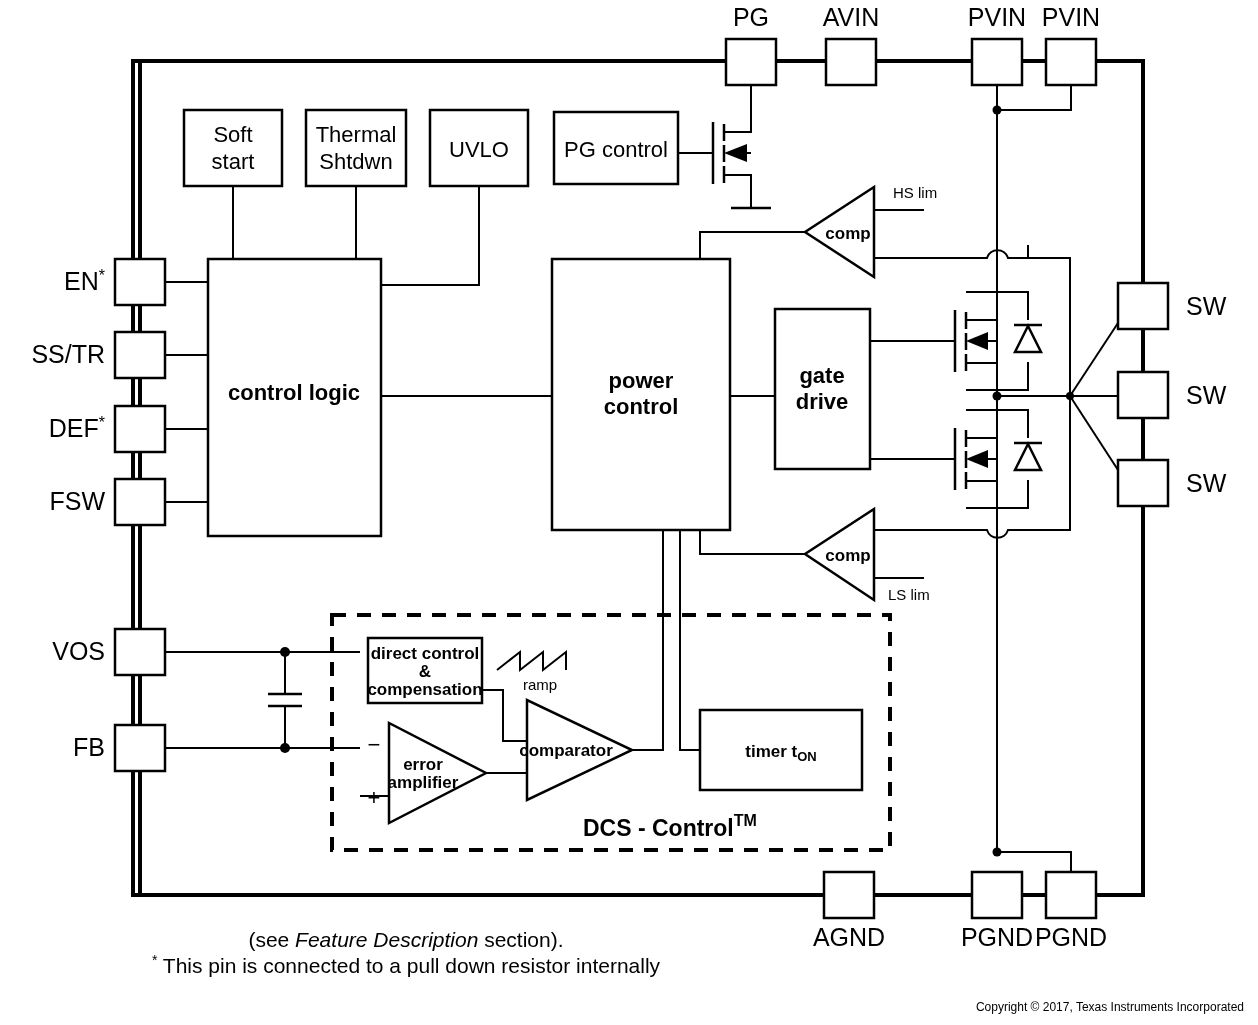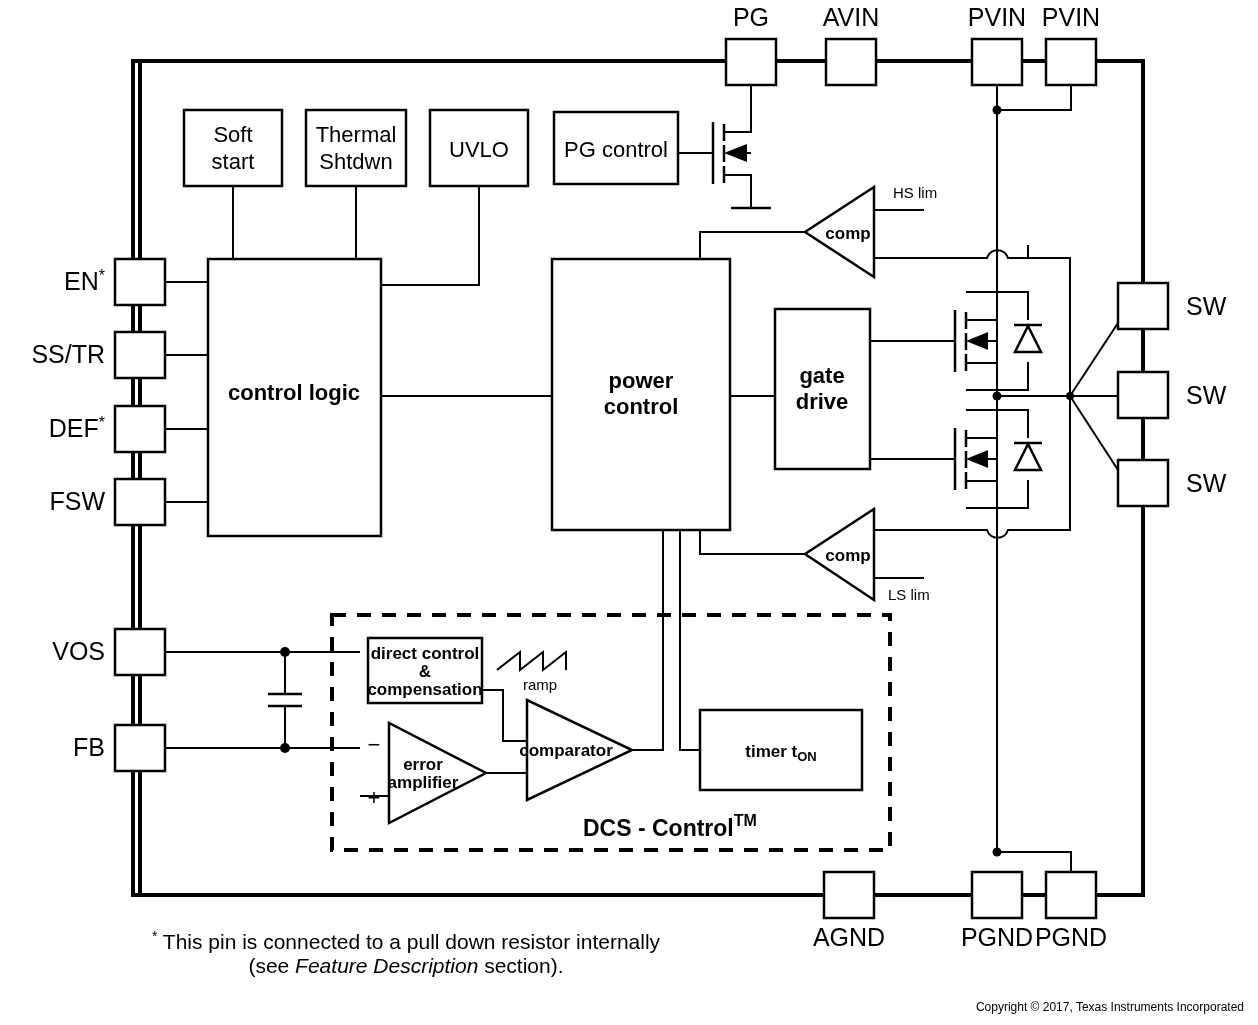--- a/index.html
+++ b/index.html
@@ -334,23 +334,23 @@
   </g>
 
   <g>
     <path class="ln thick" d="M133,895 L824,895"></path>
   </g>
 
 </svg>
 
 <div style="position:absolute;left:126px;top:928px;width:560px;text-align:center;">
   <div class="foot">
+    <span>(see </span><i>Feature Description</i><span> section).</span>
+  </div>
+  <div class="foot">
     <span class="sup" style="vertical-align:super;font-size:14px;">*</span>
     <span>This pin is connected to a pull down resistor internally</span>
   </div>
-  <div class="foot">
-    <span>(see </span><i>Feature Description</i><span> section).</span>
-  </div>
 </div>
 
 <div style="position:absolute;right:14px;top:1000px;" class="copy">Copyright © 2017, Texas Instruments Incorporated</div>
 
 </div>
 
 </body></html>

